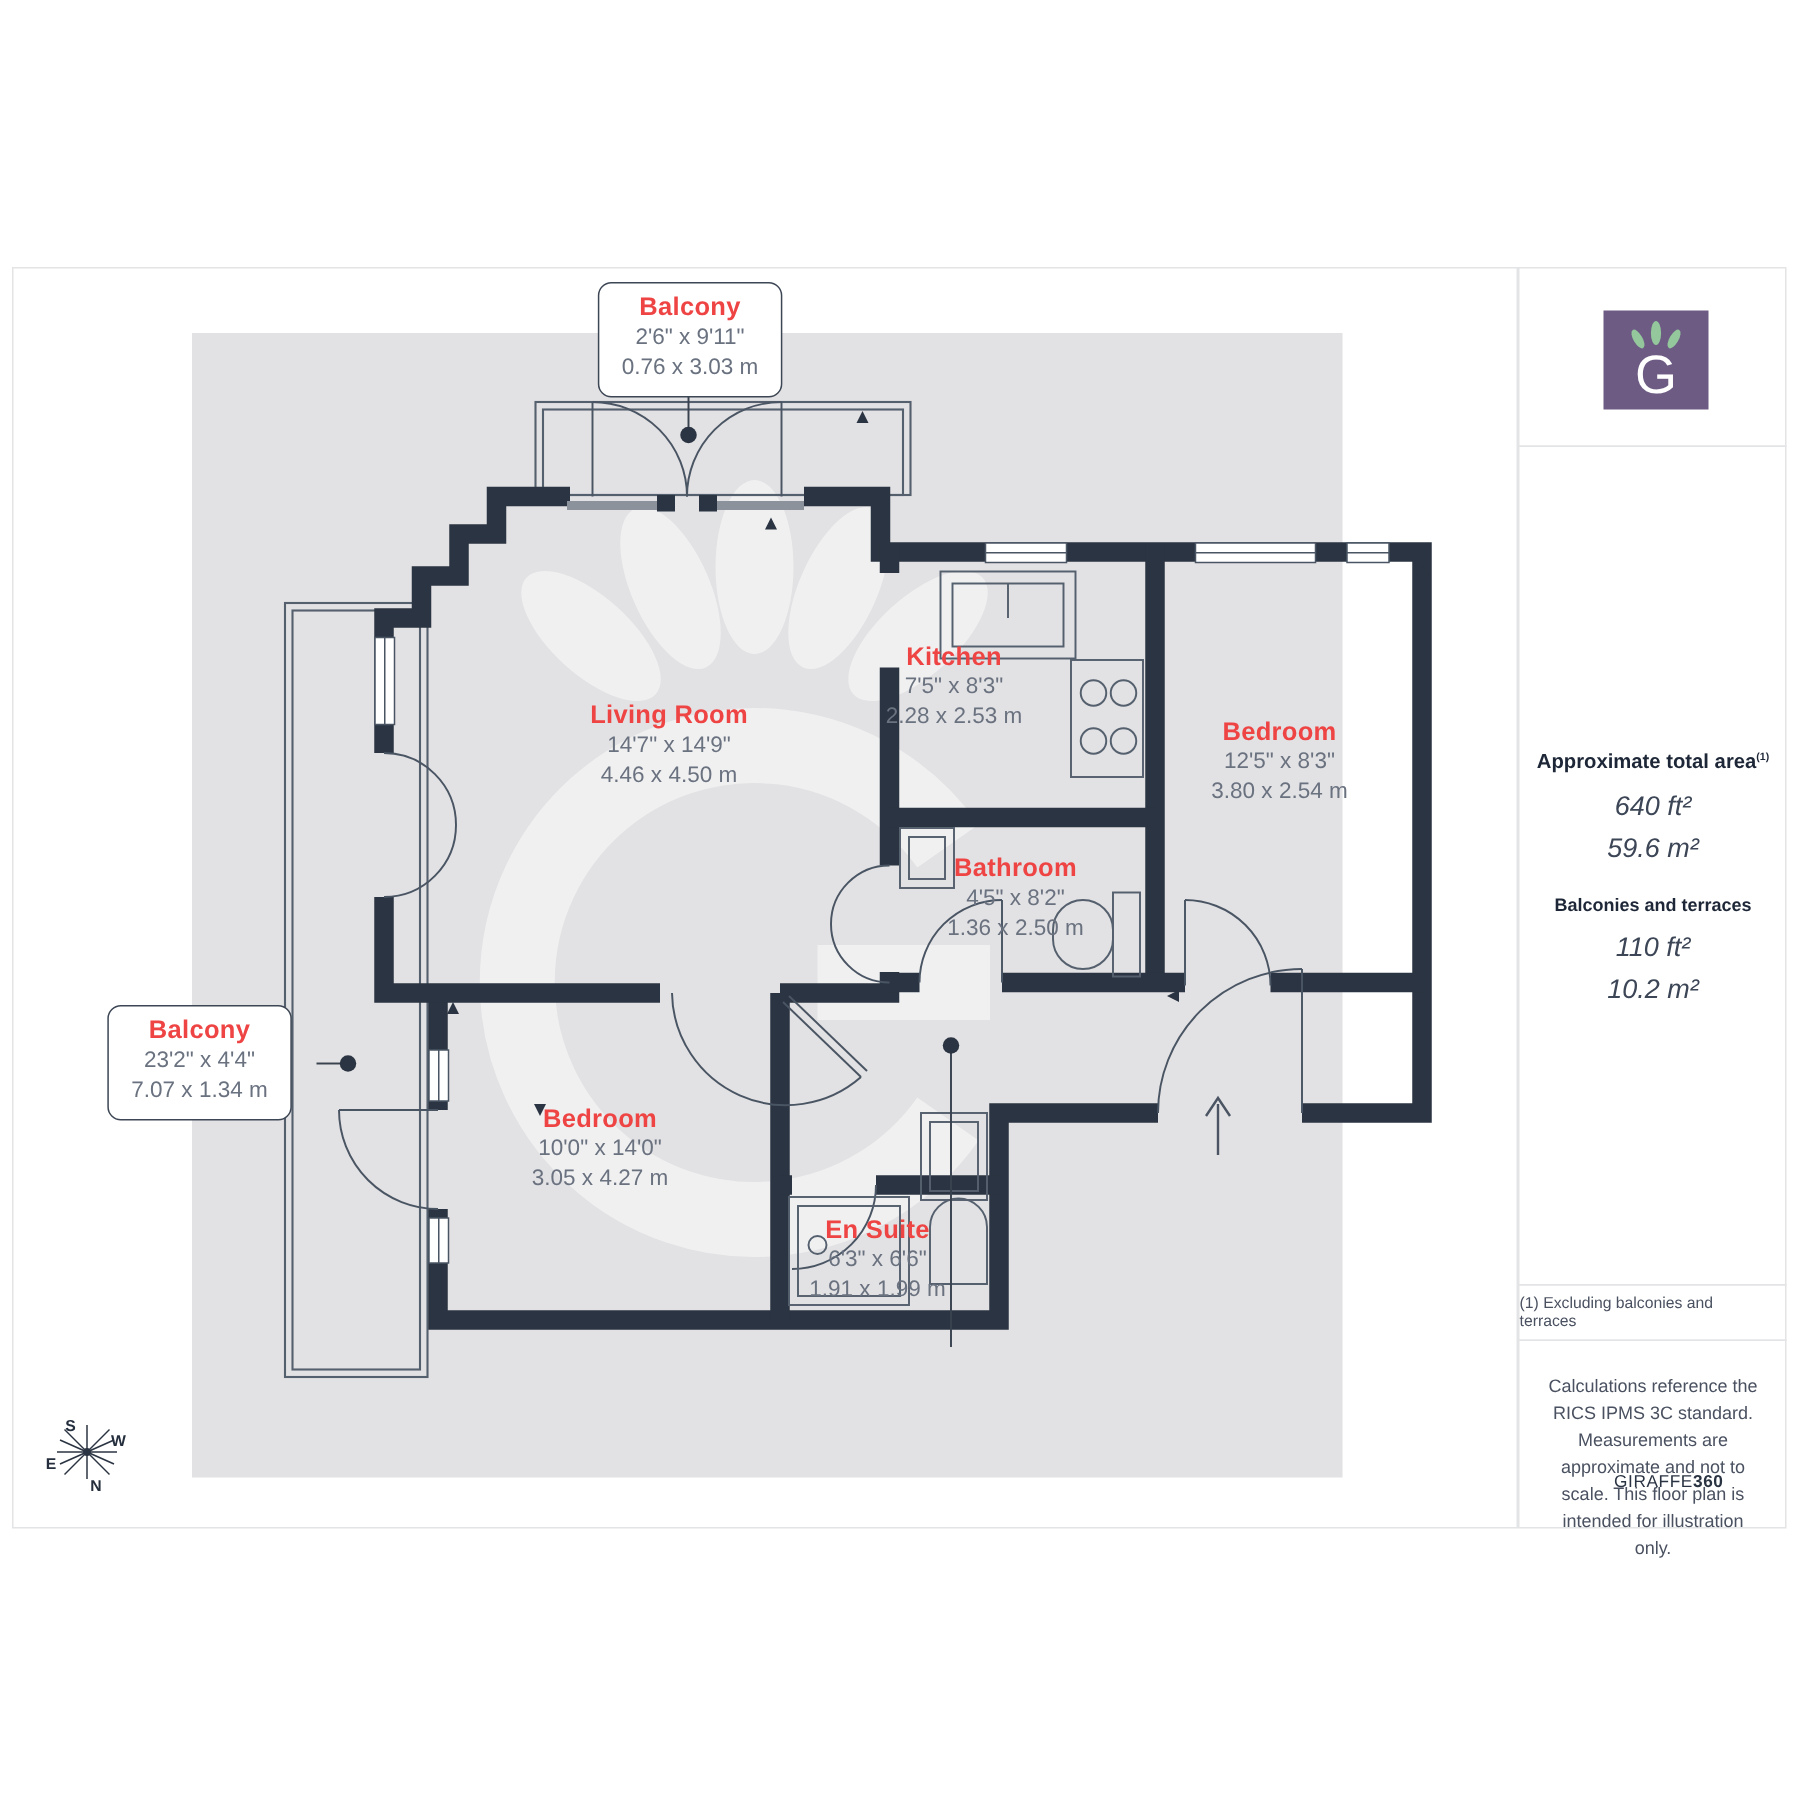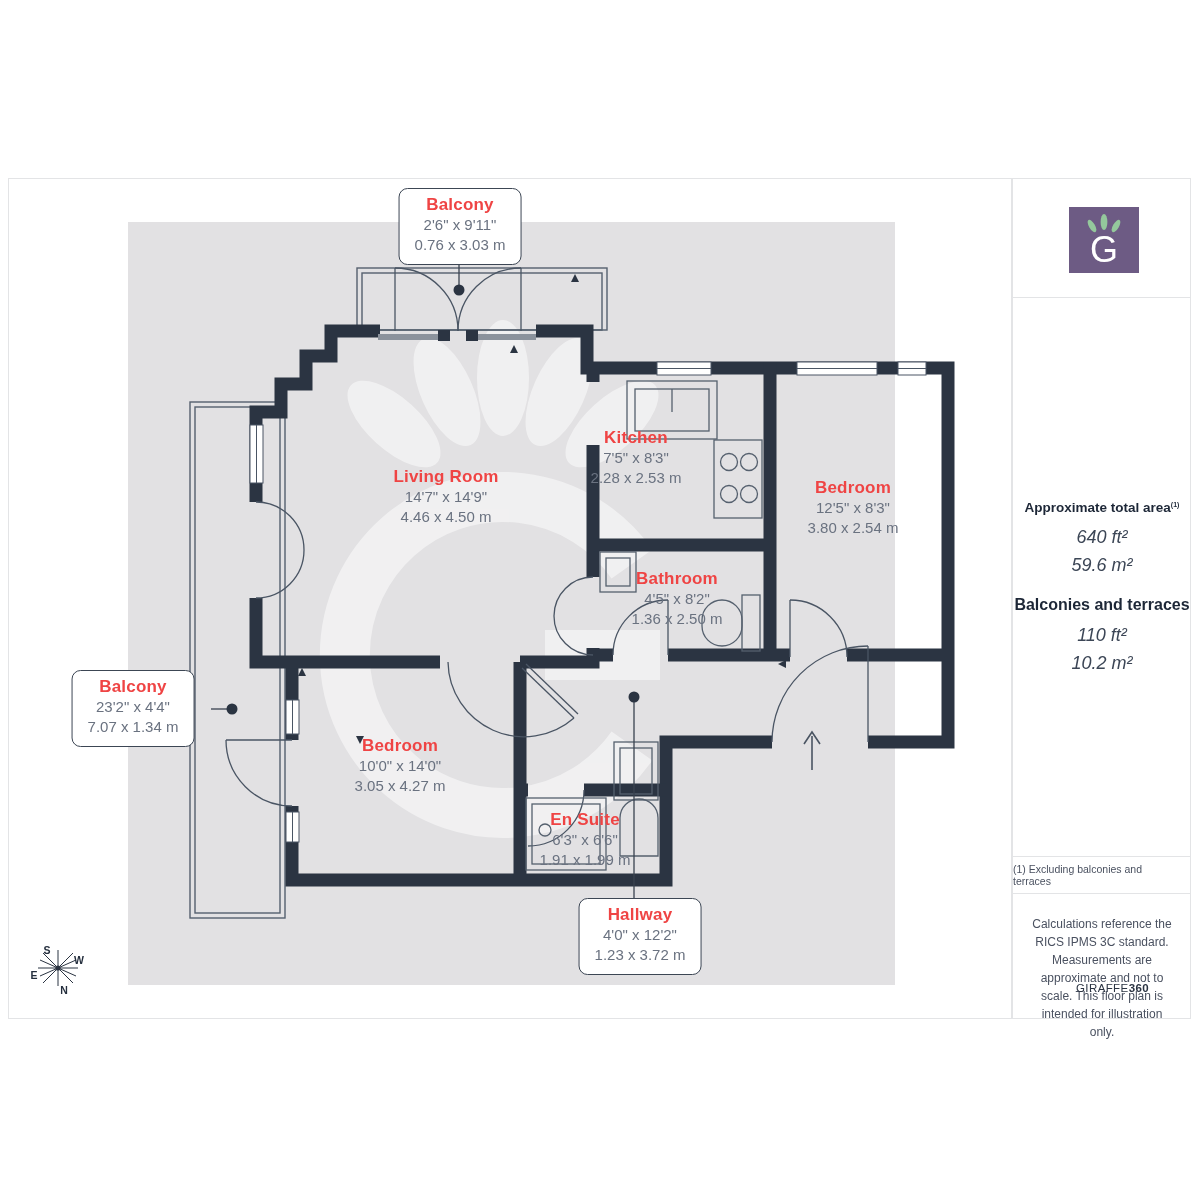--- a/index.html
+++ b/index.html
@@ -11,21 +11,21 @@
   .room-label{position:absolute;transform:translate(-50%,-50%);text-align:center;white-space:nowrap;}
   .rname{font-size:17px;font-weight:700;color:#ef4444;letter-spacing:.2px;}
   .rdim{font-size:15px;color:#6a7280;line-height:1.32;}
   .co-box{position:absolute;transform:translateX(-50%);background:#fff;border:1.5px solid #3c4654;
           border-radius:9px;padding:6px 15px 9px;text-align:center;white-space:nowrap;}
   .sb-box{position:absolute;border:1px solid #e3e4e6;box-sizing:border-box;}
   .area-block{position:absolute;left:1013px;top:500px;width:178px;text-align:center;color:#3c4656;}
   .area-title{font-size:13.5px;font-weight:700;color:#1d2737;margin-bottom:9px;}
   .area-title sup{font-size:7px;}
   .area-val{font-size:18px;line-height:1.55;font-style:italic;}
-  .bal-title{font-size:16px;font-weight:700;color:#1d2737;margin:16px 0 8px;}
+  .bal-title{font-size:12px;font-weight:700;color:#1d2737;margin:16px 0 8px;}
   .footnote{position:absolute;left:1013px;top:856px;width:144px;height:37px;display:flex;
             align-items:center;justify-content:center;font-size:10.5px;color:#4a5160;}
   .disclaimer{position:absolute;left:1028px;top:915px;width:148px;text-align:center;
               font-size:12px;line-height:1.5;color:#4a5160;}
   .brand{position:absolute;left:1013px;top:982px;width:199px;text-align:center;
          font-size:11.5px;color:#2a3342;letter-spacing:.4px;}
   .brand b{font-weight:700;}
 </style>
 </head>
 <body>
@@ -254,25 +254,20 @@
   <div class="co-box" style="left:460px;top:188px;">
     <div class="rname">Balcony</div>
     <div class="rdim">2'6" x 9'11"</div>
     <div class="rdim">0.76 x 3.03 m</div>
   </div>
   <div class="co-box" style="left:133px;top:670px;">
     <div class="rname">Balcony</div>
     <div class="rdim">23'2" x 4'4"</div>
     <div class="rdim">7.07 x 1.34 m</div>
   </div>
-  <div class="co-box" style="left:640px;top:898px;">
-    <div class="rname">Hallway</div>
-    <div class="rdim">4'0" x 12'2"</div>
-    <div class="rdim">1.23 x 3.72 m</div>
-  </div>
 
   <div class="area-block">
     <div class="area-title"><span>Approximate total area</span><sup>(1)</sup></div>
     <div class="area-val">640 ft²</div>
     <div class="area-val">59.6 m²</div>
     <div class="bal-title">Balconies and terraces</div>
     <div class="area-val">110 ft²</div>
     <div class="area-val">10.2 m²</div>
   </div>
   <div class="footnote">(1) Excluding balconies and terraces</div>

